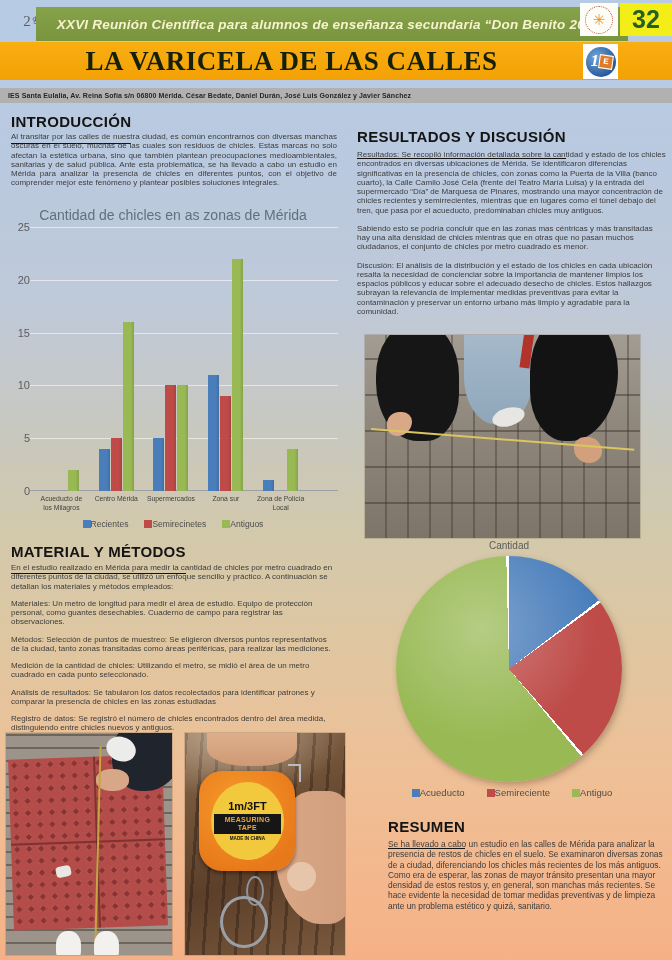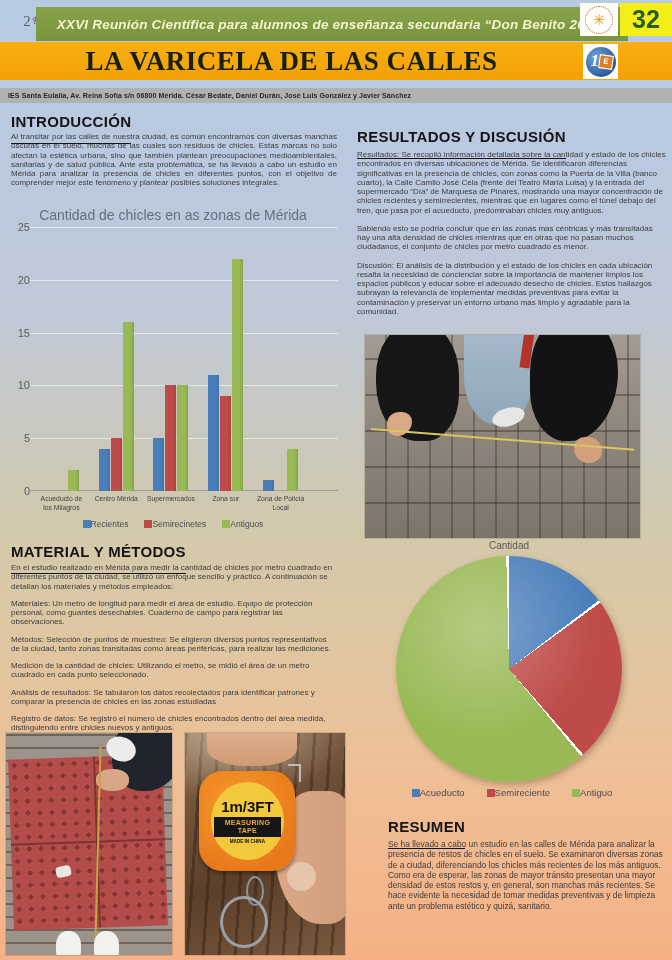--- a/index.html
+++ b/index.html
@@ -94,21 +94,21 @@
   
   .photo-tape{left:185px;top:733px;width:160px;height:222px;
     background:repeating-linear-gradient(94deg,rgba(30,18,10,.35) 0 3px,rgba(0,0,0,0) 3px 16px),
                linear-gradient(160deg,#8a6a4c 0%,#6d4f35 35%,#5c3f2a 60%,#7a5a3e 100%);}
   .tape-glow{position:absolute;left:0;top:0;width:100%;height:30%;background:radial-gradient(ellipse at 30% 0%,rgba(235,225,205,.55),rgba(235,225,205,0) 70%);}
   .finger-top{position:absolute;left:14%;top:-2%;width:56%;height:17%;background:linear-gradient(180deg,#e0b08d,#cf9a76);border-radius:0 0 45% 45%;}
   .thumb{position:absolute;right:-8%;top:26%;width:52%;height:60%;background:linear-gradient(90deg,#dba886,#cf9d7c);border-radius:45% 35% 35% 55%;}
   .thumb-nail{position:absolute;right:18%;top:58%;width:18%;height:13%;background:#e7c5ab;border-radius:50%;}
   .tape-body{position:absolute;left:9%;top:17%;width:60%;height:45%;background:radial-gradient(circle at 40% 35%,#f79b2c,#e8791a 75%);border-radius:24%;box-shadow:0 2px 4px rgba(0,0,0,.45);}
   .tape-face{position:absolute;left:12%;top:11%;width:76%;height:78%;background:#f2c83c;border-radius:50%;display:flex;flex-direction:column;align-items:center;justify-content:center;}
-  .tape-size{font-size:15px;font-weight:bold;color:#111;font-family:"Liberation Sans",sans-serif;}
+  .tape-size{font-size:11px;font-weight:bold;color:#111;font-family:"Liberation Sans",sans-serif;}
   .tape-band{margin-top:2px;background:#161616;width:92%;text-align:center;padding:2px 0;}
   .tape-band div{font-size:7px;font-weight:bold;color:#e8a93c;line-height:1.12;letter-spacing:.3px;}
   .tape-origin{margin-top:2px;font-size:4.6px;font-weight:bold;color:#111;}
   .tape-hook{position:absolute;right:-6%;top:-7%;width:12%;height:16%;border:2.5px solid #b9bcc0;border-left:none;border-bottom:none;}
   .keyring{position:absolute;left:22%;bottom:3%;width:26%;height:21%;border:3px solid #9aa0a8;border-radius:50%;}
   .keychain{position:absolute;left:38%;bottom:22%;width:9%;height:12%;border:2.5px solid #8e949c;border-radius:50%;}
 
   
   .pie-title{left:396px;top:540px;width:226px;text-align:center;font-size:10px;color:#5a5a5a;}
   .pie{left:396px;top:556px;width:226px;height:226px;border-radius:50%;box-shadow:2px 3px 6px rgba(80,60,40,.35);position:absolute;}

